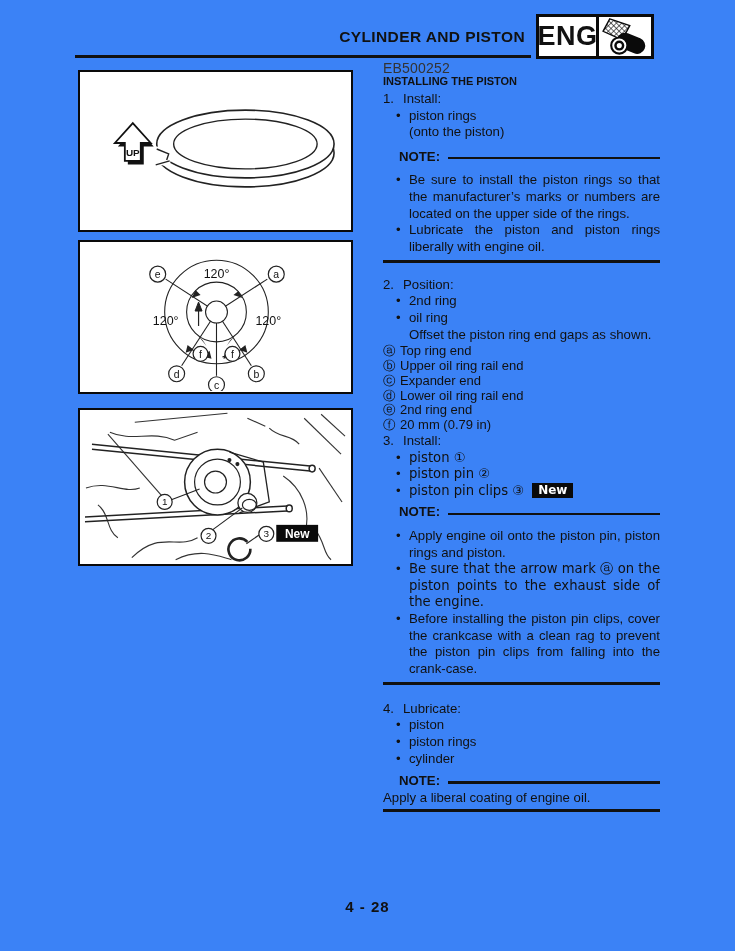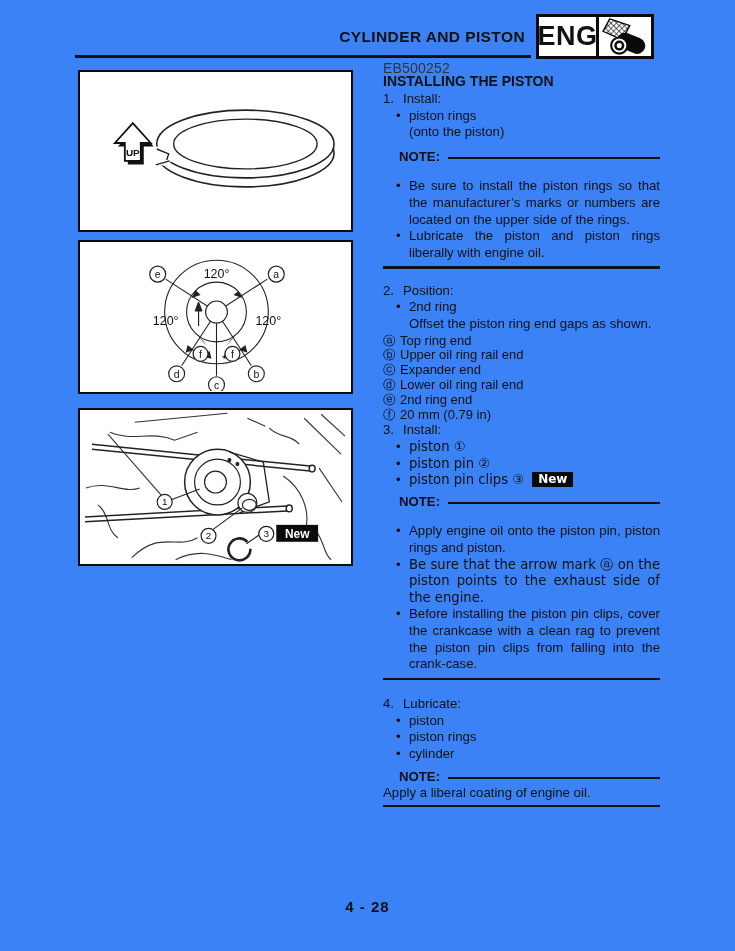--- a/index.html
+++ b/index.html
@@ -29,31 +29,31 @@
   .figbox svg{display:block;}
   #fig1{top:70px;height:162px;}
   #fig2{top:240px;height:154px;}
   #fig3{top:408px;height:158px;}
   
   .col{
     position:absolute;left:383px;top:64px;width:277px;
     font-size:13.2px;line-height:16.6px;color:#111;
   }
   .code{font-size:14px;line-height:9px;color:#333;letter-spacing:.2px;}
-  .heading{font-size:14px;font-weight:bold;line-height:17px;margin:0 0 1px 0;}
+  .heading{font-size:11px;font-weight:bold;line-height:17px;margin:0 0 1px 0;}
   .step{display:flex;}
   .step .num{width:20px;flex:none;}
   .bullet-item{display:flex;}
   .bullet-item .b{width:13px;flex:none;text-align:left;padding-left:13px;box-sizing:content-box;}
   .bullet-item .b::before{content:"•";}
   .bullet-item .t{flex:1;}
   .plain-indent{padding-left:26px;}
   .note-head{display:flex;align-items:center;font-weight:bold;margin-top:8px;margin-left:16px;}
   .note-head .rule{flex:1;height:2.3px;background:#111;margin-left:8px;margin-top:2px;}
-  .note-body{margin-top:13px;}
+  .note-body{margin-top:7px;}
   .note-body .bullet-item .t{text-align:justify;}
   .end-rule{height:2.5px;background:#111;margin-top:5px;}
   .mt14{margin-top:14px;}
   .mt16{margin-top:16px;}
   .legend{margin-top:1px;font-size:13px;line-height:14.8px;}
   .legend-row{display:flex;}
   .legend-row .k{width:17px;flex:none;font-family:"DejaVu Sans",sans-serif;font-size:12.5px;}
   .circ{font-family:"DejaVu Sans",sans-serif;}
   .new-badge{
     display:inline-block;background:#0a0a0a;color:#fff;font-weight:bold;font-size:12px;
@@ -268,20 +268,24 @@
     </div>
 
     <div class="step mt14">
       <span class="num">2.</span>
       <span>Position:</span>
     </div>
     <div class="bullet-item">
       <span class="b"></span>
         <span class="t">2nd ring</span>
     </div>
+    <div class="bullet-item">
+      <span class="b"></span>
+        <span class="t">oil ring</span>
+    </div>
     <div class="plain-indent">Offset the piston ring end gaps as shown.</div>
 
     <div class="legend">
       <div class="legend-row">
           <span class="k">ⓐ</span>
           <span>Top ring end</span>
         </div>
       <div class="legend-row">
           <span class="k">ⓑ</span>
           <span>Upper oil ring rail end</span>

